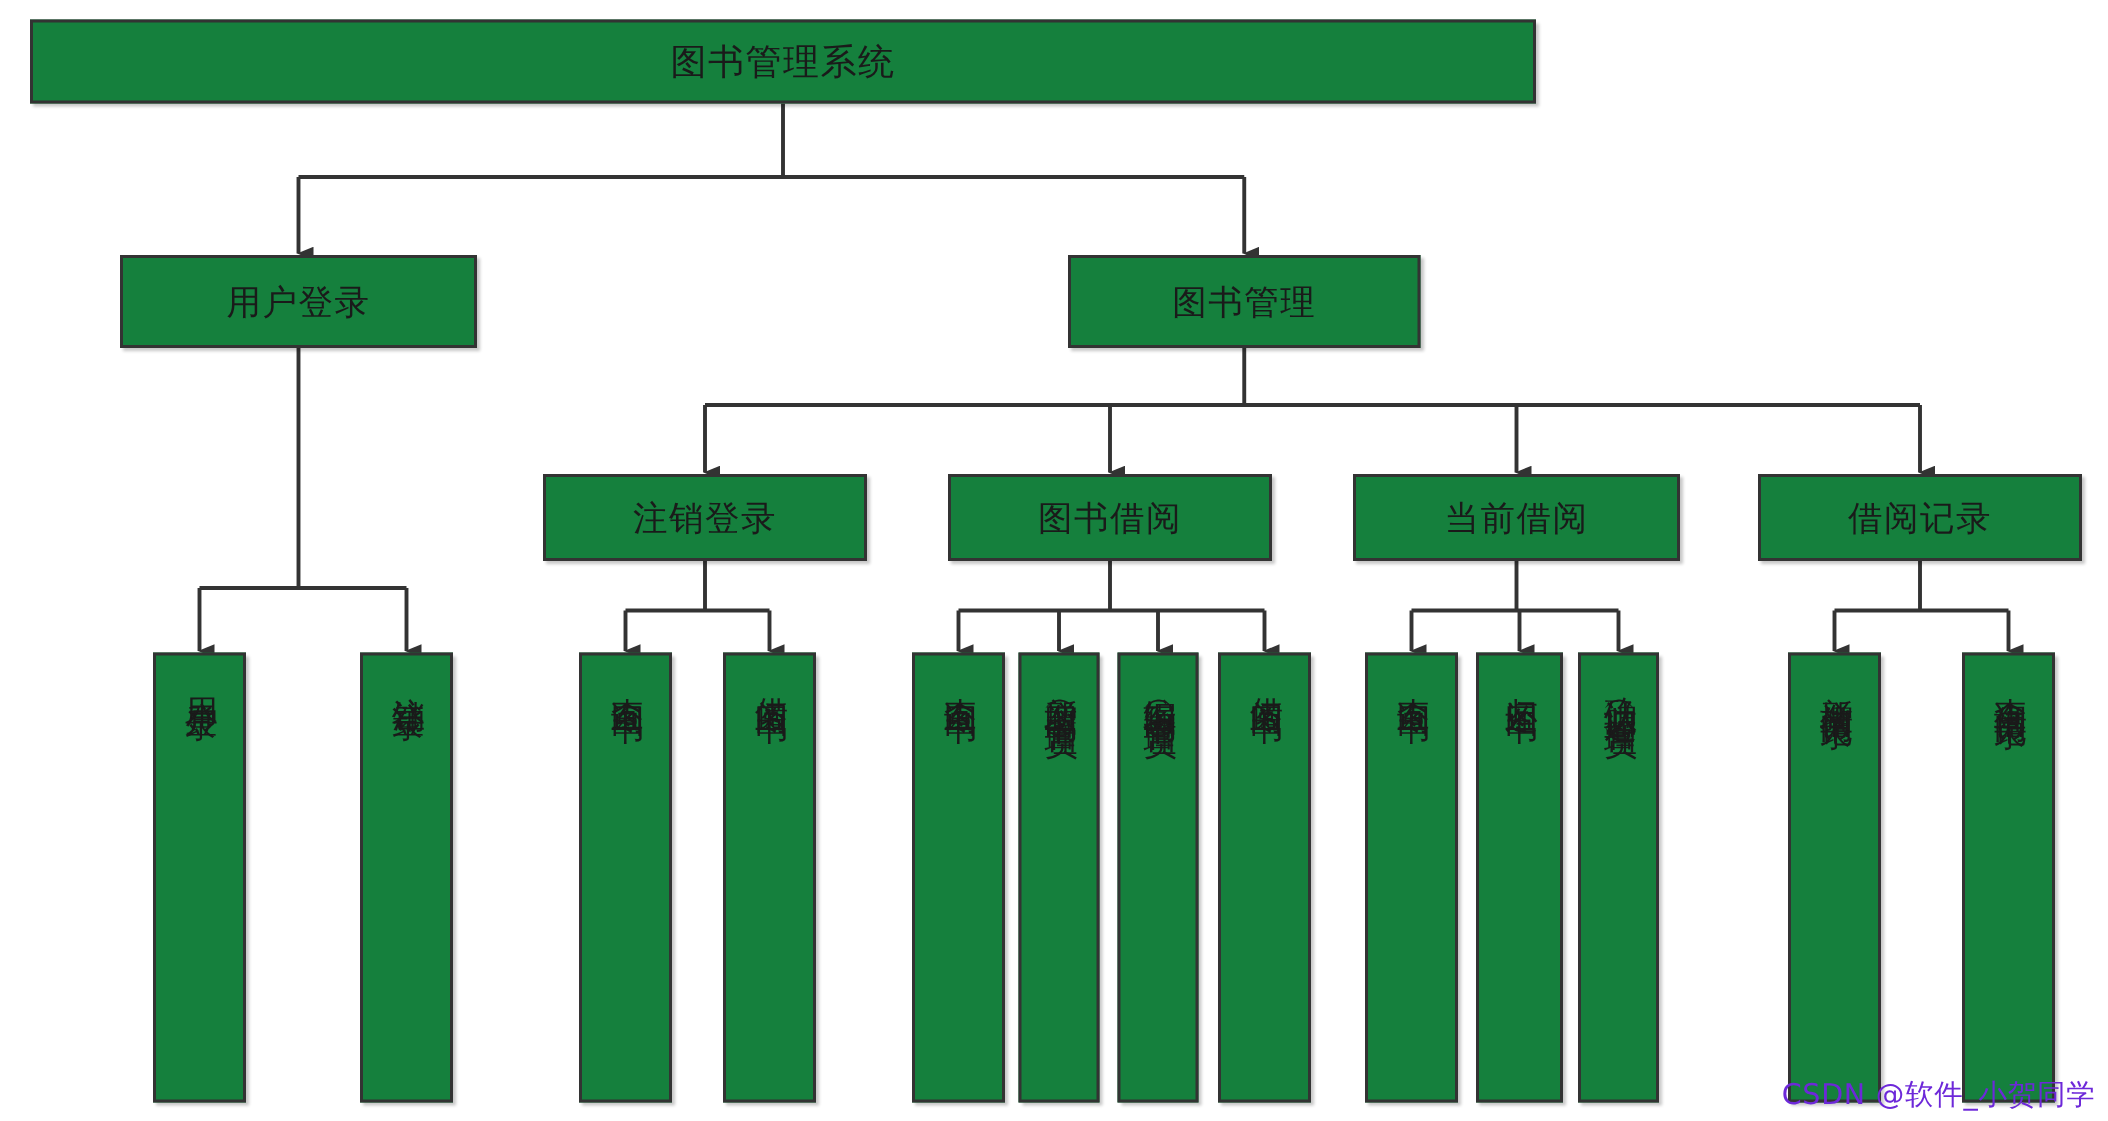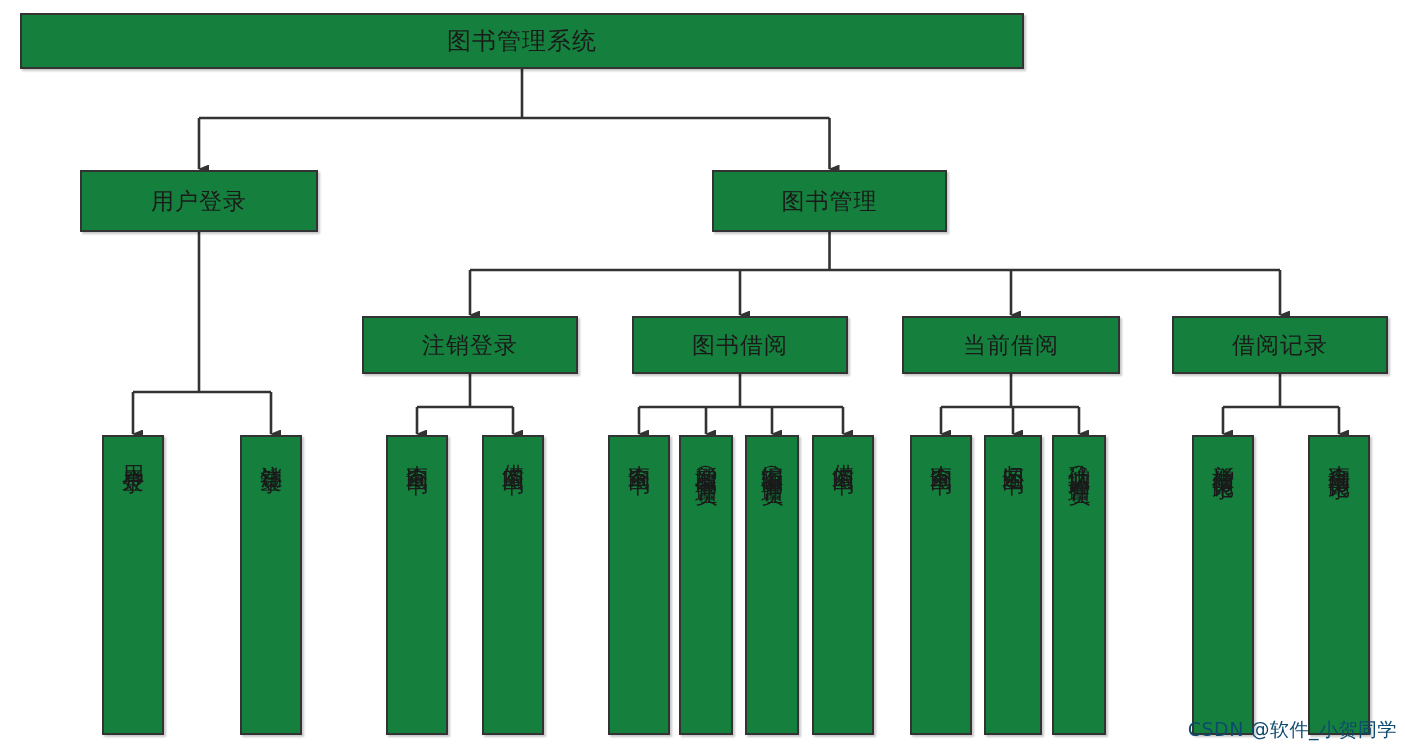--- a/index.html
+++ b/index.html
@@ -57,21 +57,21 @@
     display: block;
   }
   .node.root {
     font-size: 24px;
   }
   .watermark {
     position: absolute;
     right: 8px;
     bottom: 4px;
     font-size: 19px;
-    color: #0c4a6e;
+    color: #6d28d9;
     letter-spacing: 0.5px;
     z-index: 5;
     white-space: nowrap;
     font-family: "DejaVu Sans", "Liberation Sans", sans-serif;
   }
 </style>
 </head>
 <body>
 
 <div id="canvas">

